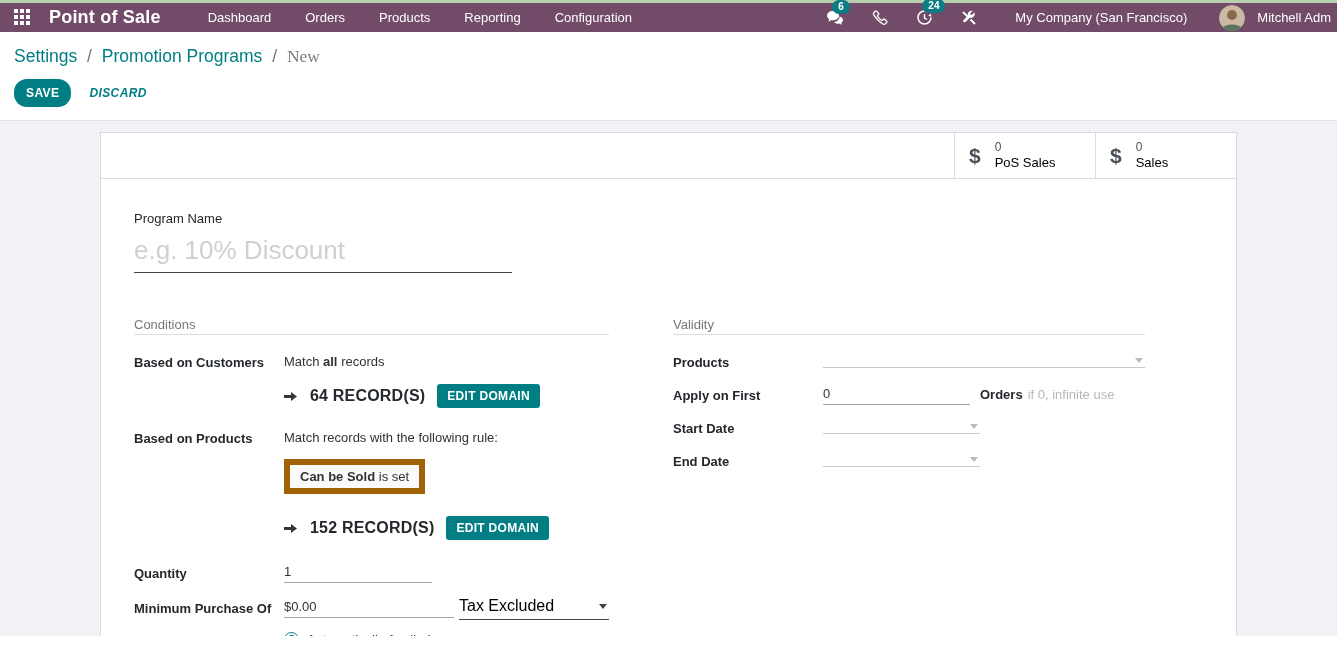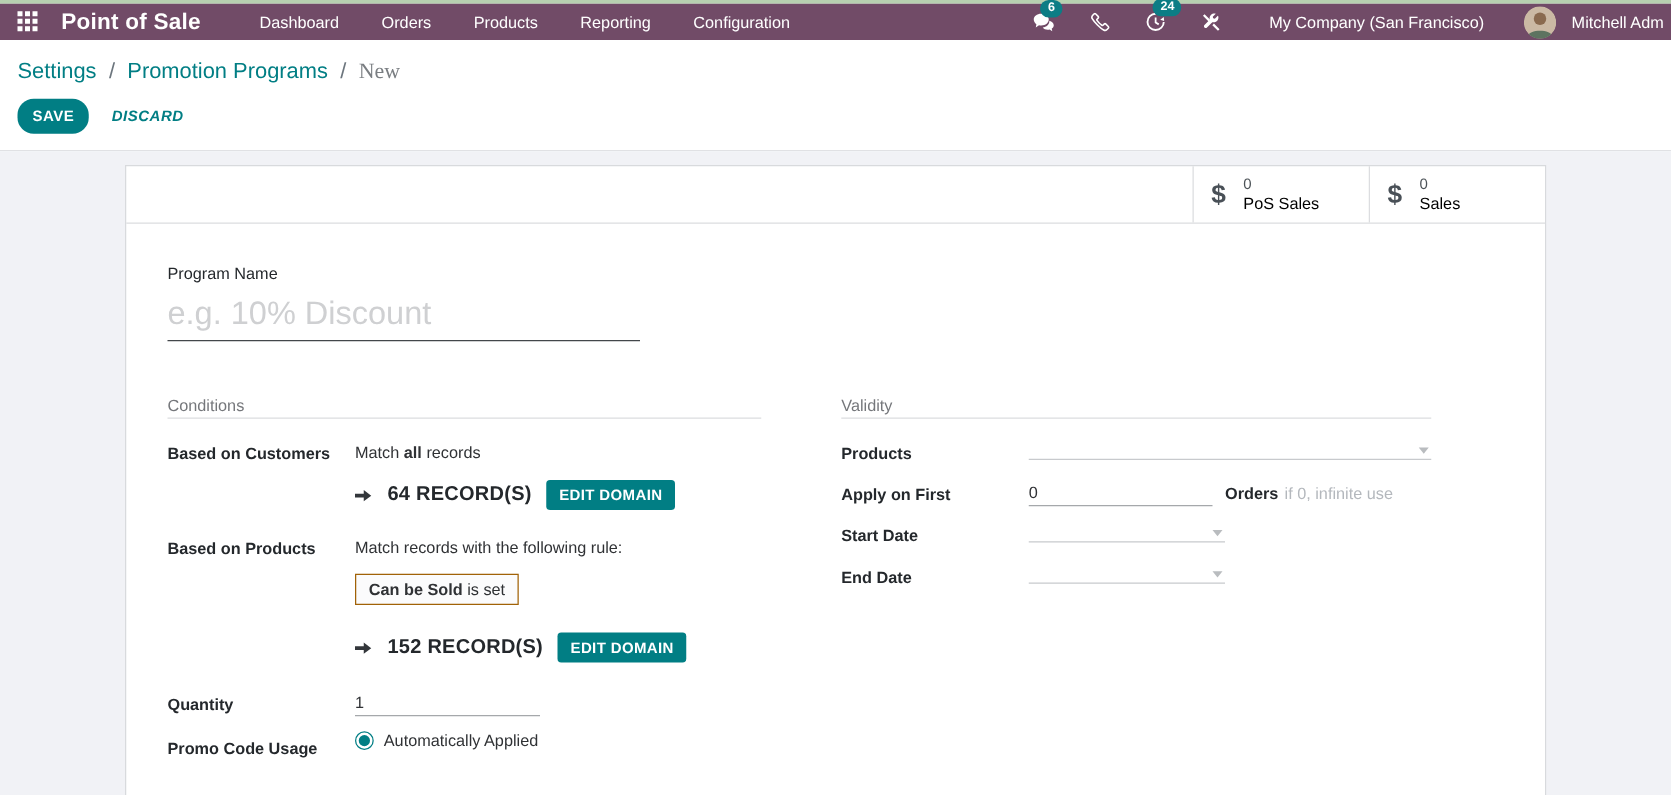--- a/index.html
+++ b/index.html
@@ -69,21 +69,21 @@
   .flabel { width:150px; flex:0 0 150px; font-size:13px; font-weight:bold; color:#24282c;
     padding-top:2px; }
   .fval { font-size:13px; color:#303235; display:flex; align-items:center; }
 
   .records-line { display:flex; align-items:center; gap:12px; margin:3px 0 10px; }
   .arrow-icon { display:inline-flex; }
   .records-count { font-size:16px; font-weight:600; color:#24282c; letter-spacing:.2px; cursor:pointer; }
   .btn-edit-domain { background:#017e84; color:#fff; border:none; font-size:12px; font-weight:bold;
     letter-spacing:.3px; padding:5px 10px; border-radius:3px; cursor:pointer; font-family:inherit; }
 
-  .rule-tag { display:inline-block; border:1px solid #a16207; background:#fbfbfc;
+  .rule-tag { display:inline-block; border:6px solid #a16207; background:#fbfbfc;
     padding:4px 10px; font-size:13px; color:#303235; margin:2px 0 10px; cursor:pointer; }
   .rule-tag b { font-weight:bold; }
 
   .uline-input { border:none; border-bottom:1px solid #a5a8ab; font-size:13px; color:#303235;
     padding:2px 0 3px; outline:none; font-family:inherit; background:transparent; }
   .w148 { width:148px; } .w170 { width:170px; } .w147 { width:147px; }
 
   .select-field { display:flex; align-items:center; justify-content:space-between;
     border-bottom:1px solid #3f4347; padding:2px 2px 4px 0; cursor:pointer; }
   .select-field.light { border-bottom:1px solid #c8cacd; }
@@ -254,20 +254,28 @@
               <span class="records-count">152 RECORD(S)</span>
               <button class="btn-edit-domain">EDIT DOMAIN</button>
             </div>
           </div>
 
           <div class="frow row-mb12">
             <div class="flabel">Quantity</div>
             <input class="uline-input w148" type="text" value="1" style="">
           </div>
 
+          <div class="frow row-mb12">
+            <div class="flabel">Minimum Purchase Of</div>
+            <input class="uline-input w170" type="text" value="$0.00" style="">
+            <div class="select-field w170" style="margin-left:5px;">
+              <span>Tax Excluded</span>
+              <span class="caret"></span>
+            </div>
+          </div>
 
           <div class="frow" style="margin-bottom:2px;">
             <div class="flabel">Promo Code Usage</div>
             <div>
               <div class="radio-row">
                 <input type="radio" name="promo" checked="" style="">
                 <label>Automatically Applied</label>
               </div>
 
             </div>

